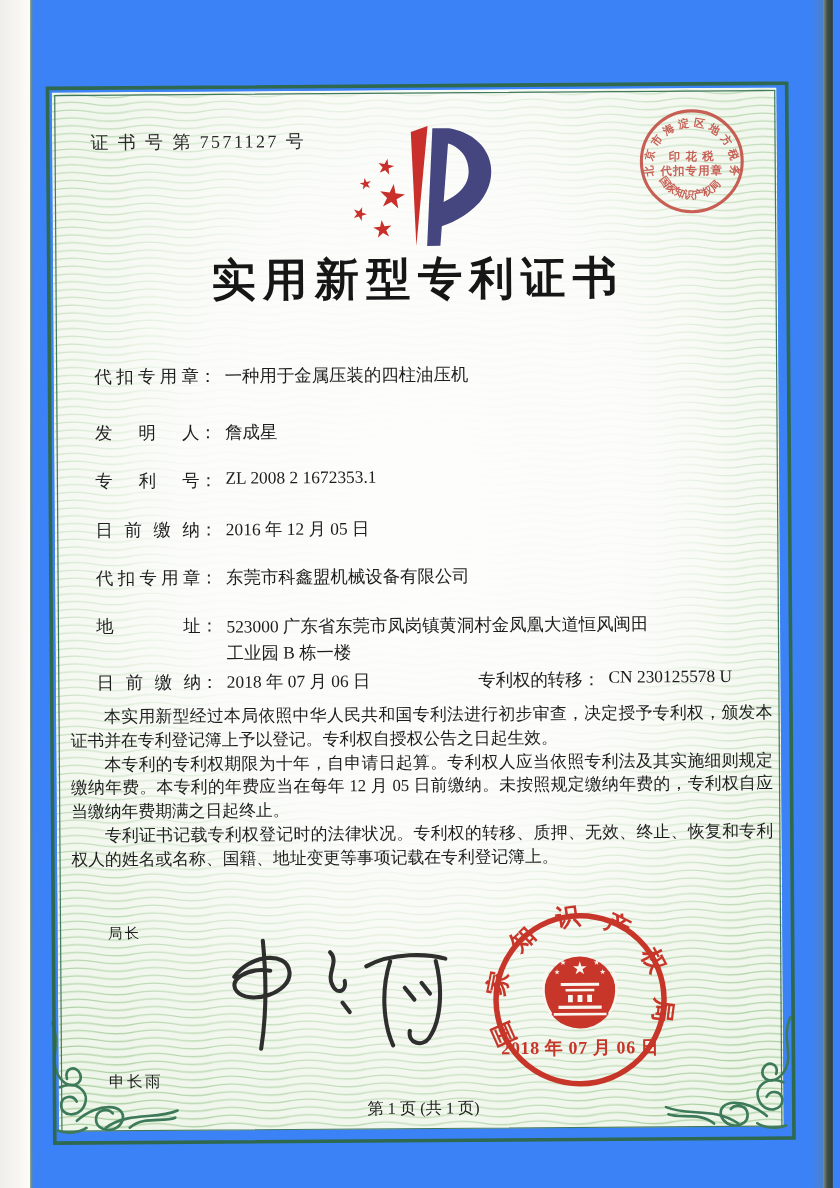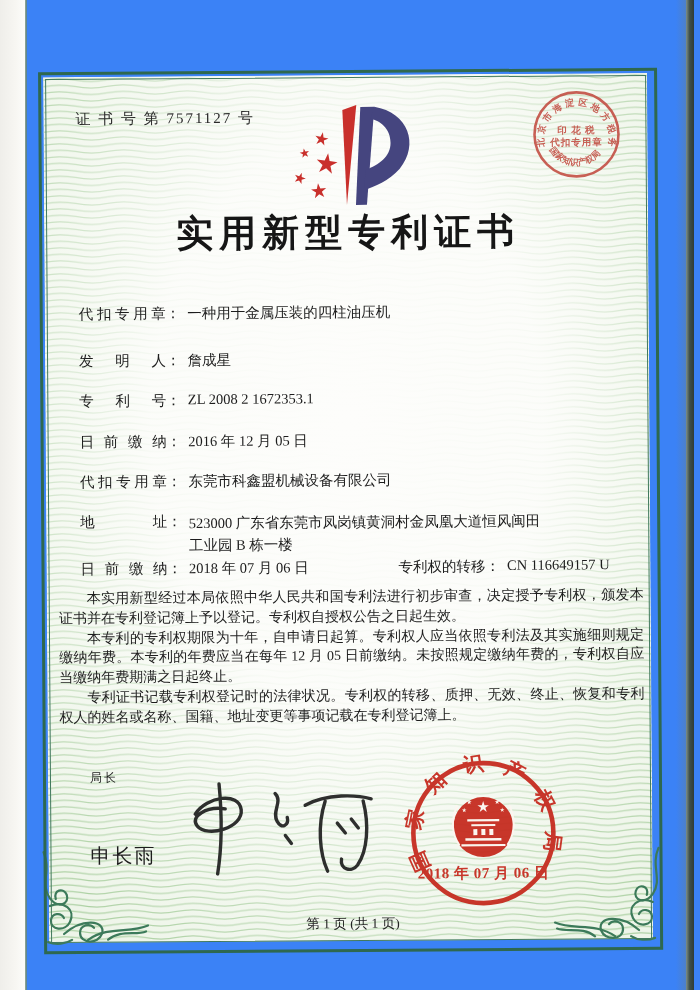--- a/index.html
+++ b/index.html
@@ -25,21 +25,21 @@
   .f-label{display:inline-block;width:87px;text-align:justify;text-align-last:justify;vertical-align:top;}
   .f-colon{display:inline-block;vertical-align:top;}
   .f-value{display:inline-block;margin-left:7px;vertical-align:top;white-space:normal;}
   .f-value .vline{display:block;line-height:22px;}
   #row-grantno{position:absolute;left:398px;font-size:14.5px;white-space:nowrap;}
   
   #paras{left:58px;top:587px;width:585px;font-size:14px;line-height:19.8px;text-align:justify;}
   #paras p{margin:0;text-indent:2em;}
   
   #director-title{left:88px;top:768px;font-size:12px;letter-spacing:2px;}
-  #director-name{left:88px;top:841px;font-size:20px;letter-spacing:2px;}
+  #director-name{left:88px;top:891px;font-size:13px;letter-spacing:2px;}
   #signature{left:165px;top:775px;}
   #office-seal{left:395px;top:748px;}
   #tax-stamp{left:532px;top:89px;}
   #footer{left:120px;top:915px;width:460px;text-align:center;font-size:13.5px;color:#222;}
   .orn{position:absolute;width:118px;height:100px;}
   #orn-left{left:33px;top:846px;}
   #orn-right{left:546px;top:846px;transform:scaleX(-1);}
 </style>
 </head>
 <body>
@@ -141,21 +141,21 @@
     <div class="frow" style="top:471px">
       <span class="f-label">代扣专用章</span><span class="f-colon">：</span><span class="f-value">东莞市科鑫盟机械设备有限公司</span>
     </div>
     <div class="frow" style="top:511px">
       <span class="f-label">地址</span><span class="f-colon">：</span><span class="f-value"><span class="vline">523000 广东省东莞市凤岗镇黄洞村金凤凰大道恒风闽田</span><span class="vline">工业园 B 栋一楼</span></span>
     </div>
     <div class="frow" style="top:558px">
       <span class="f-label">日前缴纳</span><span class="f-colon">：</span><span class="f-value">2018 年 07 月 06 日</span>
     </div>
     <div id="row-grantno" style="top:558px">
-      <span class="f-label">专利权的转移</span><span class="f-colon">：</span><span class="f-value">CN 116649157 U</span>
+      <span class="f-label">专利权的转移</span><span class="f-colon">：</span><span class="f-value">CN 230125578 U</span>
     </div>
 
     <div class="abs" id="paras">
       <p>本实用新型经过本局依照中华人民共和国专利法进行初步审查，决定授予专利权，颁发本证书并在专利登记簿上予以登记。专利权自授权公告之日起生效。</p>
       <p>本专利的专利权期限为十年，自申请日起算。专利权人应当依照专利法及其实施细则规定缴纳年费。本专利的年费应当在每年 12 月 05 日前缴纳。未按照规定缴纳年费的，专利权自应当缴纳年费期满之日起终止。</p>
       <p>专利证书记载专利权登记时的法律状况。专利权的转移、质押、无效、终止、恢复和专利权人的姓名或名称、国籍、地址变更等事项记载在专利登记簿上。</p>
     </div>
 
     <div class="abs" id="director-title">局长</div>
     <div class="abs" id="director-name">申长雨</div>

